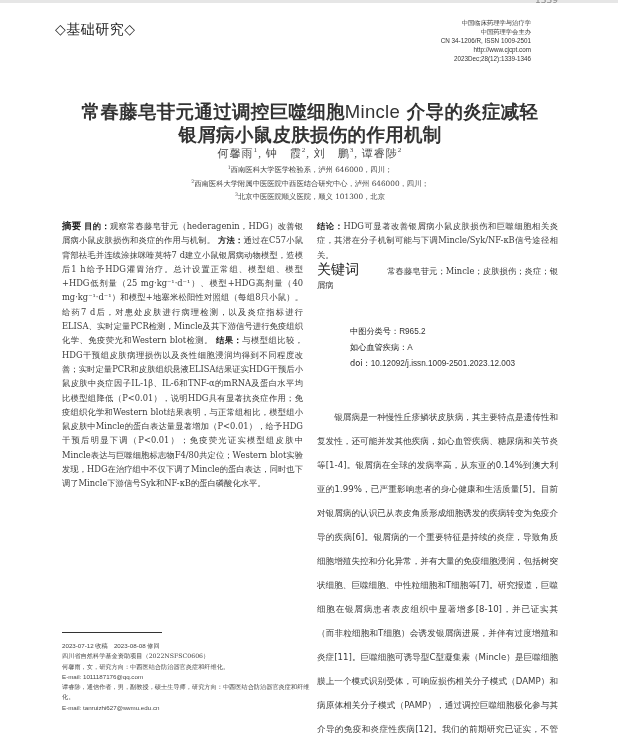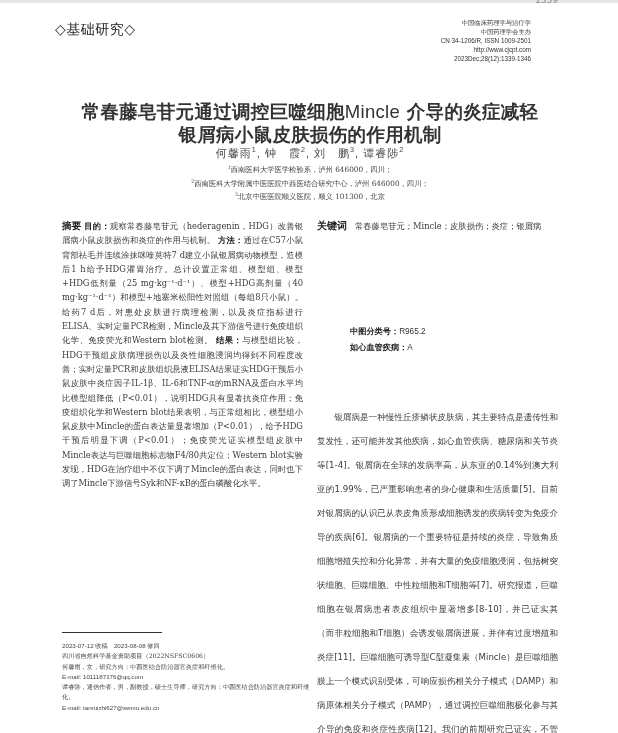--- a/index.html
+++ b/index.html
@@ -10,43 +10,43 @@
   .section-tag { position: absolute; left: 55px; top: 21px; font-size: 14px; color: #222;
                  font-family: "DejaVu Sans", sans-serif; letter-spacing: 0.5px; }
   .journal-info { position: absolute; right: 87px; top: 18px; text-align: right;
                   font-size: 6.3px; line-height: 9px; color: #333;
                   font-family: "Liberation Sans", sans-serif; }
   .title { position: absolute; left: 60px; width: 500px; top: 100px; text-align: center;
            font-family: "DejaVu Serif", serif; font-weight: bold; font-size: 18.5px;
            line-height: 23px; color: #333; letter-spacing: 0.3px; }
   .title .latin { font-family: "Liberation Sans", sans-serif; font-weight: normal; }
   .authors { position: absolute; left: 60px; width: 500px; top: 146px; text-align: center;
-             font-family: Liberation Sans, sans-serif; font-size: 11px; color: #444; letter-spacing: 1px; }
+             font-family: Liberation Serif, serif; font-size: 11px; color: #444; letter-spacing: 1px; }
   .affils { position: absolute; left: 60px; width: 500px; top: 163px; text-align: center;
             font-family: "DejaVu Serif", serif; font-size: 7.3px; line-height: 13.5px; color: #444; }
   sup { font-size: 65%; vertical-align: super; line-height: 0; }
 
   .col-left { position: absolute; left: 62px; top: 219px; width: 241px;
               font-size: 8.3px; line-height: 14.3px; color: #3a3a3a; text-align: justify;
               font-family: "DejaVu Serif", serif; }
   .col-left b, .col-right b { font-family: "DejaVu Sans", sans-serif; font-weight: bold; color: #222; }
   .abs-label { font-family: "DejaVu Sans", sans-serif; font-weight: bold; font-size: 9.5px; color: #222; margin-right: 0; }
 
   .footnote-rule { position: absolute; left: 62px; top: 632px; width: 100px; height: 1px; background: #333; }
   .footnotes { position: absolute; left: 62px; top: 641px; width: 250px;
                font-size: 6.2px; line-height: 10.3px; color: #444; font-family: "DejaVu Serif", serif; }
   .footnotes .mono { font-family: "Liberation Sans", sans-serif; }
 
   .col-right { position: absolute; left: 317px; top: 219px; width: 241px;
                font-size: 8.3px; line-height: 14.3px; color: #3a3a3a; text-align: justify;
                font-family: "DejaVu Serif", serif; }
-  .kw-label { font-family: "DejaVu Sans", sans-serif; font-weight: bold; font-size: 10px; color: #222; margin-right: 8px; }
+  .kw-label { font-family: "DejaVu Sans", sans-serif; font-weight: normal; font-size: 14px; color: #222; margin-right: 28px; }
   .meta { position: absolute; left: 317px; top: 324px; width: 241px;
           font-size: 8.2px; line-height: 15.8px; color: #333; font-family: "Liberation Sans", sans-serif; }
-  .meta .lbl { font-family: "DejaVu Sans", sans-serif; font-weight: bold; color: #222; padding-left: 33px; }
+  .meta .lbl { font-family: "DejaVu Sans", sans-serif; font-weight: normal; color: #222; padding-left: 33px; }
   .body-text { position: absolute; left: 317px; top: 405px; width: 241px;
                font-size: 8.6px; line-height: 24px; color: #3a3a3a; text-align: justify;
                font-family: "DejaVu Sans", sans-serif; text-indent: 2em; }
 </style>
 </head>
 <body>
 
 <div class="top-strip"></div>
 <div class="page-num">1339</div>
 
@@ -89,21 +89,23 @@
 <div class="footnotes">
   <div class="mono">2023-07-12 收稿　2023-08-08 修回</div>
   <div>四川省自然科学基金资助项目（2022NSFSC0606）</div>
   <div>何馨雨，女，研究方向：中西医结合防治器官炎症和纤维化。</div>
   <div class="mono">E-mail: 1011187176@qq.com</div>
   <div>谭睿陟，通信作者，男，副教授，硕士生导师，研究方向：中西医结合防治器官炎症和纤维化。</div>
   <div class="mono">E-mail: tanruizhi627@swmu.edu.cn</div>
 </div>
 
 <div class="col-right">
+  <div><b>结论：</b><span>HDG可显著改善银屑病小鼠皮肤损伤和巨噬细胞相关炎症，其潜在分子机制可能与下调Mincle/Syk/NF-κB信号途径相关。</span></div>
   <div><span class="kw-label">关键词</span><span>常春藤皂苷元；Mincle；皮肤损伤；炎症；银屑病</span></div>
 </div>
 
 <div class="meta">
   <div><span class="lbl">中图分类号：</span><span>R965.2</span></div>
   <div><span class="lbl">如心血管疾病：</span><span>A</span></div>
+  <div><span class="lbl">doi：</span><span>10.12092/j.issn.1009-2501.2023.12.003</span></div>
 </div>
 
 <div class="body-text">银屑病是一种慢性丘疹鳞状皮肤病，其主要特点是遗传性和复发性，还可能并发其他疾病，如心血管疾病、糖尿病和关节炎等[1-4]。银屑病在全球的发病率高，从东亚的0.14%到澳大利亚的1.99%，已严重影响患者的身心健康和生活质量[5]。目前对银屑病的认识已从表皮角质形成细胞诱发的疾病转变为免疫介导的疾病[6]。银屑病的一个重要特征是持续的炎症，导致角质细胞增殖失控和分化异常，并有大量的免疫细胞浸润，包括树突状细胞、巨噬细胞、中性粒细胞和T细胞等[7]。研究报道，巨噬细胞在银屑病患者表皮组织中显著增多[8-10]，并已证实其（而非粒细胞和T细胞）会诱发银屑病进展，并伴有过度增殖和炎症[11]。巨噬细胞可诱导型C型凝集素（Mincle）是巨噬细胞膜上一个模式识别受体，可响应损伤相关分子模式（DAMP）和病原体相关分子模式（PAMP），通过调控巨噬细胞极化参与其介导的免疫和炎症性疾病[12]。我们的前期研究已证实，不管是基因修饰，还是中和抗体抑制Mincle，都</div>
 
 </body></html>

